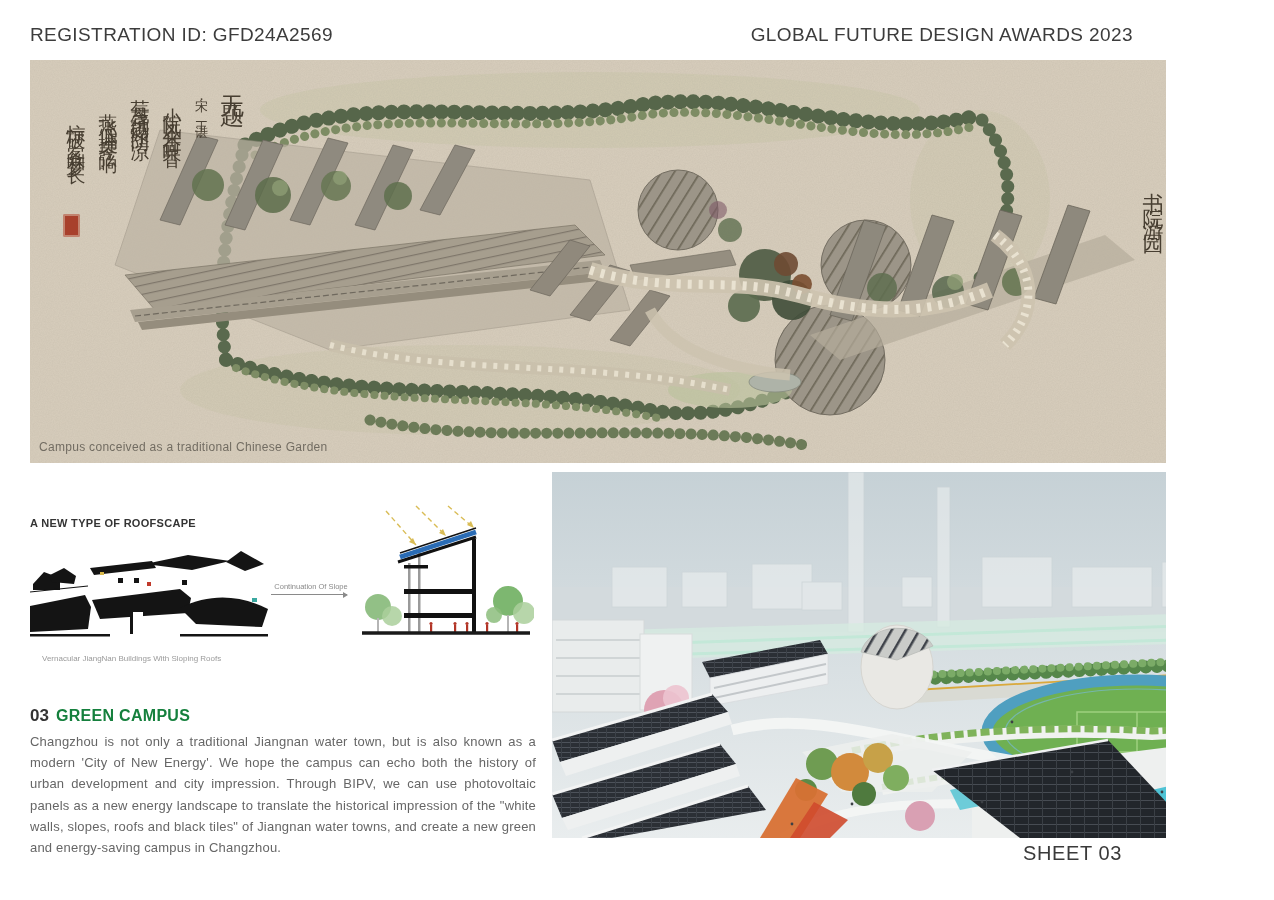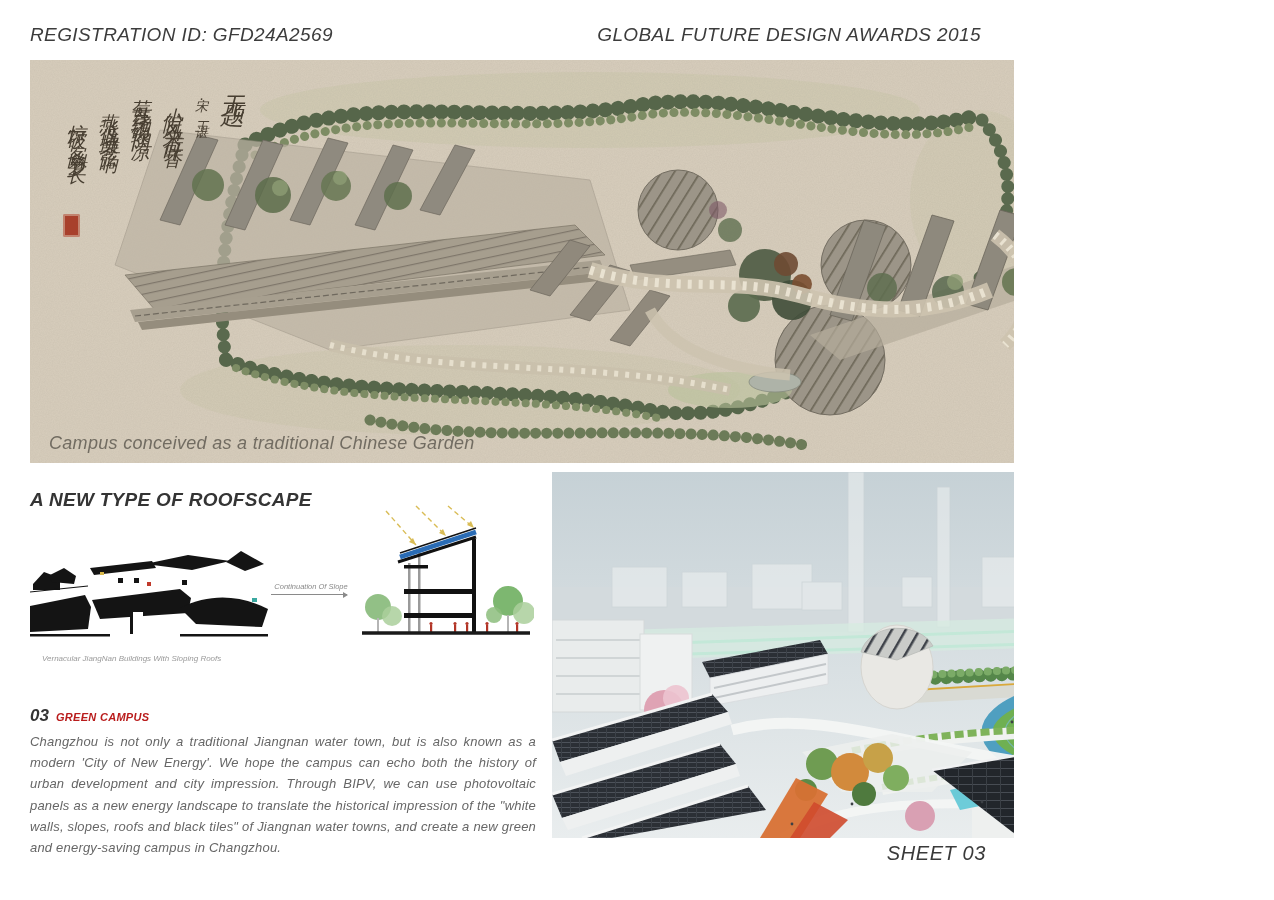--- a/index.html
+++ b/index.html
@@ -1,17 +1,17 @@
 <!DOCTYPE html>
 <html><head>
 <meta charset="utf-8">
 <style>
   html,body{margin:0;padding:0;background:#ffffff;}
-  #page{position:relative;width:1014px;height:900px;background:#ffffff;overflow:hidden;
-        font-family:"Liberation Sans", sans-serif;color:#3a3a3a;font-style:italic;}
+  #page{position:relative;width:1166px;height:900px;background:#ffffff;overflow:hidden;
+        font-family:"Liberation Sans", sans-serif;color:#3a3a3a;}
   .hdr{position:absolute;top:24px;font-size:19px;letter-spacing:.4px;color:#3c3c3c;font-weight:400;}
   #hdr-left{left:30px;}
   #hdr-right{right:33px;}
 
   
   #plan{position:absolute;left:30px;top:60px;width:1214px;height:403px;overflow:hidden;}
   #plan svg{position:absolute;left:0;top:0;}
   .cal{position:absolute;writing-mode:vertical-rl;text-orientation:upright;
        font-family:"DejaVu Serif", serif;color:#473e31;}
   #cal-left{left:28px;top:16px;height:260px;}
@@ -19,53 +19,53 @@
   .cal-title{font-size:24px;letter-spacing:9px;}
   .cal-author{font-size:13px;letter-spacing:4px;padding-top:12px;}
   .cal-poem{font-size:19px;letter-spacing:7px;}
   .c1{padding-top:16px}.c2{padding-top:8px}.c3{padding-top:22px}.c4{padding-top:32px}
   #cal-right{left:1100px;top:14px;height:340px;}
   #cal-right .col{margin:0 9px;font-size:21px;}
   .r1{letter-spacing:26px;}
   .r2{letter-spacing:14px;padding-top:102px;}
   #seal{position:absolute;left:33px;top:154px;width:17px;height:23px;background:#a8402c;
         border-radius:2px;box-shadow:inset 0 0 0 2px rgba(226,213,192,.45);}
-  #plan-caption{position:absolute;left:19px;bottom:9px;font-size:18px;letter-spacing:.3px;
+  #plan-caption{position:absolute;left:9px;bottom:9px;font-size:12px;letter-spacing:.3px;
         color:rgba(96,92,82,.85);}
 
   
-  #roofscape-title{position:absolute;left:30px;top:489px;font-size:19px;font-weight:700;
+  #roofscape-title{position:absolute;left:30px;top:517px;font-size:11px;font-weight:700;
         letter-spacing:.3px;color:#343434;}
   #sketch{position:absolute;left:30px;top:528px;}
   #arrow-wrap{position:absolute;left:271px;top:582px;width:80px;text-align:center;}
   #arrow-label{font-size:7.5px;color:#8a8a8a;display:block;margin-bottom:3px;}
   #arrow-line{position:relative;height:1px;background:#8a8a8a;width:76px;}
   #arrow-line:after{content:"";position:absolute;right:-1px;top:-2.5px;border-left:5px solid #8a8a8a;
         border-top:3px solid transparent;border-bottom:3px solid transparent;}
   #section-diagram{position:absolute;left:358px;top:505px;}
   .small-cap{position:absolute;font-size:8px;color:#9a9a9a;line-height:1.5;margin-left:12px;}
   #cap-left{left:30px;top:653px;width:260px;}
   #cap-right{left:333px;top:649px;width:202px;color:#8c8c8c;}
   #gc-head{position:absolute;left:30px;top:706px;}
   #gc-num{font-size:17px;font-weight:700;color:#343434;}
-  #gc-title{font-size:11px;font-weight:700;color:#b91c1c;margin-left:7px;letter-spacing:.3px;}
+  #gc-title{font-size:16px;font-weight:700;color:#15803d;margin-left:7px;letter-spacing:.3px;}
   #gc-body{position:absolute;left:30px;top:731px;width:506px;font-size:13px;line-height:1.63;
         color:#666666;text-align:justify;letter-spacing:.2px;}
 
   
   #render{position:absolute;left:552px;top:472px;width:688px;height:366px;overflow:hidden;}
-  #sheet{position:absolute;right:28px;top:842px;font-size:20px;letter-spacing:.6px;color:#3a3a3a;}
+  #sheet{position:absolute;right:44px;top:842px;font-size:20px;letter-spacing:.6px;color:#3a3a3a;}
 </style>
 </head>
 <body>
 
 <div id="page">
 
   <div id="hdr-left" class="hdr">REGISTRATION ID: GFD24A2569</div>
-  <div id="hdr-right" class="hdr">GLOBAL FUTURE DESIGN AWARDS 2015</div>
+  <div id="hdr-right" class="hdr">GLOBAL FUTURE DESIGN AWARDS 2023</div>
 
   <div id="plan">
     <svg width="1214" height="403" viewBox="0 0 1214 403">
       <defs>
         <filter id="grain" x="0" y="0" width="100%" height="100%">
           <feTurbulence type="fractalNoise" baseFrequency="0.85" numOctaves="2" result="n"></feTurbulence>
           <feColorMatrix in="n" type="matrix" values="0 0 0 0 0.47  0 0 0 0 0.42  0 0 0 0 0.34  0.55 0 0 0 0"></feColorMatrix>
         </filter>
         <pattern id="ribs" width="9" height="9" patternUnits="userSpaceOnUse" patternTransform="rotate(78)">
           <rect width="9" height="9" fill="#a69e8e"></rect>

